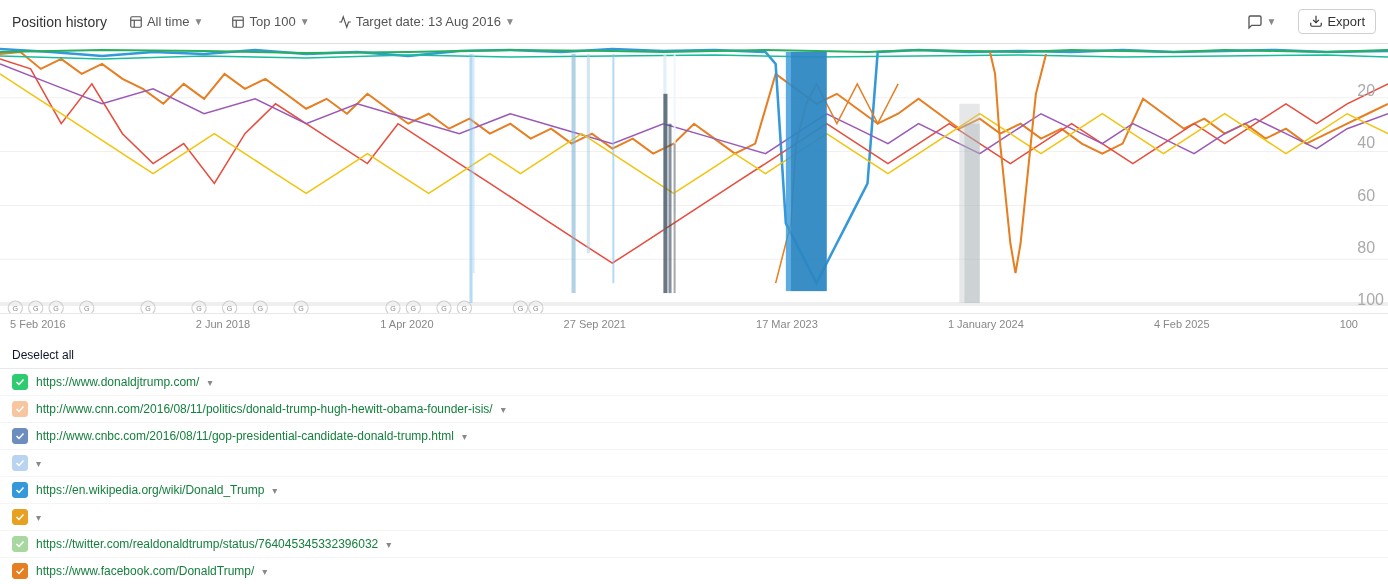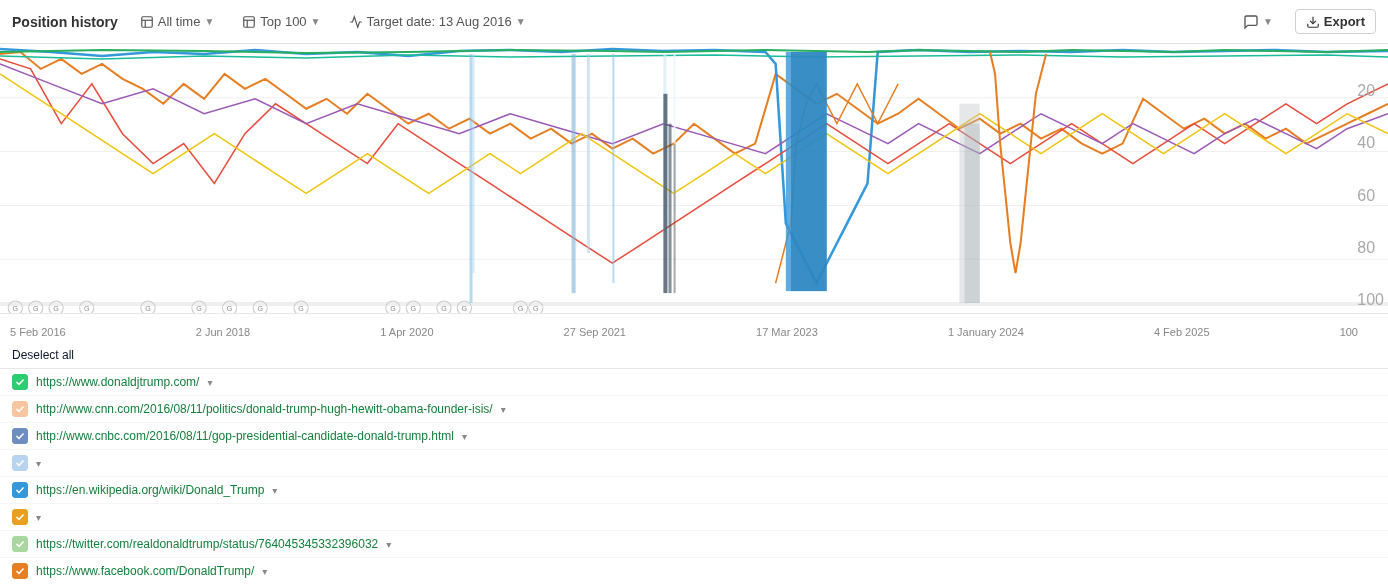--- a/index.html
+++ b/index.html
@@ -1,39 +1,39 @@
 <!DOCTYPE html>
 <html><head>
   <meta charset="utf-8">
   <style>
     * { margin: 0; padding: 0; box-sizing: border-box; }
     body { font-family: -apple-system, BlinkMacSystemFont, 'Segoe UI', Arial, sans-serif; font-size: 13px; background: #fff; color: #333; width: 1388px; height: 584px; overflow: hidden; }
 
     .header {
       display: flex; align-items: center; padding: 6px 12px; border-bottom: 1px solid #e0e0e0; height: 44px; gap: 16px;
     }
-    .header-title { font-weight: 700; font-size: 14px; }
+    .header-title { font-weight: 400; font-size: 14px; }
     .header-control {
       display: flex; align-items: center; gap: 4px; cursor: pointer; color: #555; font-size: 13px; padding: 2px 6px; border-radius: 3px;
     }
     .header-control svg { width: 14px; height: 14px; fill: none; stroke: currentColor; stroke-width: 2; }
     .chevron { font-size: 10px; color: #888; }
     .spacer { flex: 1; }
     .export-btn {
-      display: flex; align-items: flex-end; gap: 4px; border: 1px solid #d0d0d0; border-radius: 4px; padding: 4px 10px; cursor: pointer; font-size: 13px; color: #333; font-weight: bold;
+      display: flex; align-items: flex-start; gap: 4px; border: 1px solid #d0d0d0; border-radius: 4px; padding: 4px 10px; cursor: pointer; font-size: 13px; color: #333;
     }
     .comment-btn { display: flex; align-items: center; gap: 4px; cursor: pointer; color: #555; padding: 2px 6px; }
 
     .chart-container {
       position: relative; height: 270px; background: #fff; border-bottom: 1px solid #e8e8e8; overflow: hidden;
     }
     .chart-svg { width: 100%; height: 100%; }
 
     .x-axis {
-      display: flex; justify-content: space-between; padding: 4px 30px 4px 10px; font-size: 11px; color: #888; height: 28px; align-items: flex-end;
+      display: flex; justify-content: space-between; padding: 4px 30px 4px 10px; font-size: 11px; color: #888; height: 28px; align-items: flex-start;
     }
 
     .url-list { overflow-y: auto; }
     .url-item {
       display: flex; align-items: center; gap: 8px; padding: 5px 12px; font-size: 12px; color: #1a73e8; cursor: pointer; border-bottom: 1px solid #f5f5f5;
     }
     .url-item .checkbox {
       width: 16px; height: 16px; border-radius: 3px; display: flex; align-items: center; justify-content: center; flex-shrink: 0;
     }
     .url-item .url-text { color: #15803d; text-decoration: none; }

